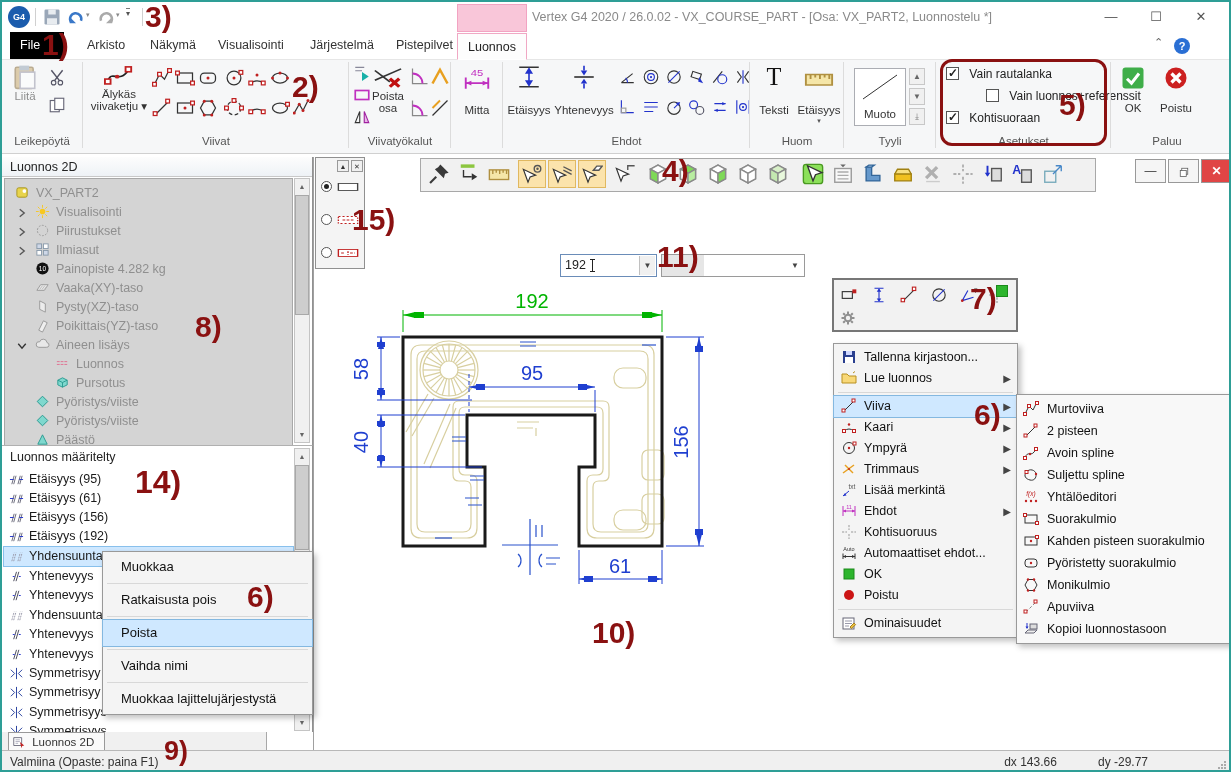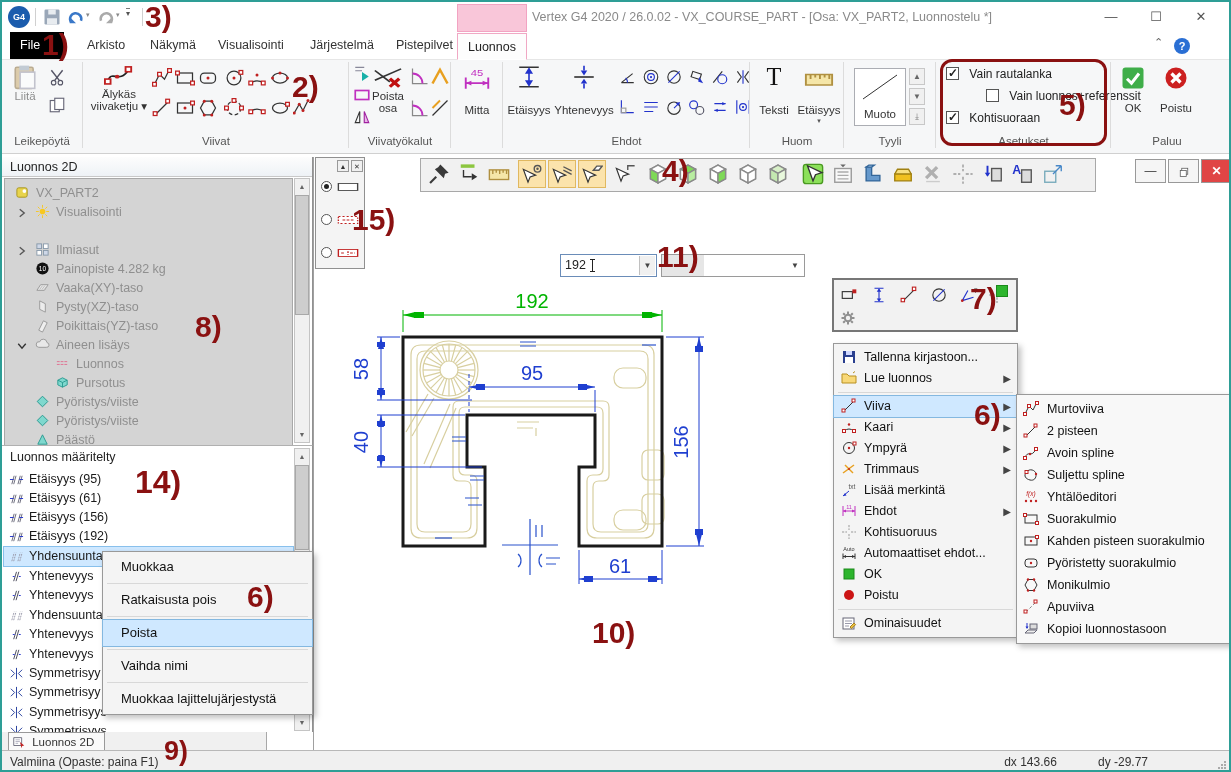--- a/index.html
+++ b/index.html
@@ -430,20 +430,25 @@
       <div class="a trow" style="top:4px;padding-left:10px"><span class="ic i15"><svg viewBox="0 0 16 16" preserveAspectRatio="none">
               <rect x="2" y="3" width="11" height="10" rx="2" fill="#e8d44c" stroke="#a89420"></rect>
               <circle cx="10" cy="6.5" r="2" fill="#fff"></circle>
             </svg></span><span class="tlbl">VX_PART2</span></div>
       <div class="a trow" style="top:23px;padding-left:11px"><span class="chev"><svg viewBox="0 0 16 16" preserveAspectRatio="none">
               <path d="M5 3l6 5-6 5" fill="none" stroke="#555" stroke-width="1.8"></path>
             </svg></span><span class="ic i15" style="margin-left:7px"><svg viewBox="0 0 16 16" preserveAspectRatio="none">
               <circle cx="8" cy="8" r="3" fill="#f8c820"></circle>
               <path d="M8 1v3M8 12v3M1 8h3M12 8h3M3 3l2 2M11 11l2 2M13 3l-2 2M3 13l2-2" stroke="#f8c820"></path>
             </svg></span><span class="tlbl">Visualisointi</span></div>
+      <div class="a trow" style="top:42px;padding-left:11px"><span class="chev"><svg viewBox="0 0 16 16" preserveAspectRatio="none">
+              <path d="M5 3l6 5-6 5" fill="none" stroke="#555" stroke-width="1.8"></path>
+            </svg></span><span class="ic i15" style="margin-left:7px"><svg viewBox="0 0 16 16" preserveAspectRatio="none">
+              <circle cx="8" cy="8" r="5.5" fill="none" stroke="#999" stroke-dasharray="2 1.5"></circle>
+            </svg></span><span class="tlbl">Piirustukset</span></div>
       <div class="a trow" style="top:61px;padding-left:11px"><span class="chev"><svg viewBox="0 0 16 16" preserveAspectRatio="none">
               <path d="M5 3l6 5-6 5" fill="none" stroke="#555" stroke-width="1.8"></path>
             </svg></span><span class="ic i15" style="margin-left:7px"><svg viewBox="0 0 16 16" preserveAspectRatio="none">
               <rect x="2" y="2" width="5" height="5" fill="#cfd8e8" stroke="#8899aa"></rect>
               <rect x="9" y="2" width="5" height="5" fill="#fff" stroke="#8899aa"></rect>
               <rect x="2" y="9" width="5" height="5" fill="#fff" stroke="#8899aa"></rect>
               <rect x="9" y="9" width="5" height="5" fill="#cfd8e8" stroke="#8899aa"></rect>
             </svg></span><span class="tlbl">Ilmiasut</span></div>
       <div class="a trow" style="top:80px;padding-left:30px"><span class="ic i15"><svg viewBox="0 0 16 16" preserveAspectRatio="none">
               <circle cx="8" cy="8" r="6.5" fill="#111"></circle>

